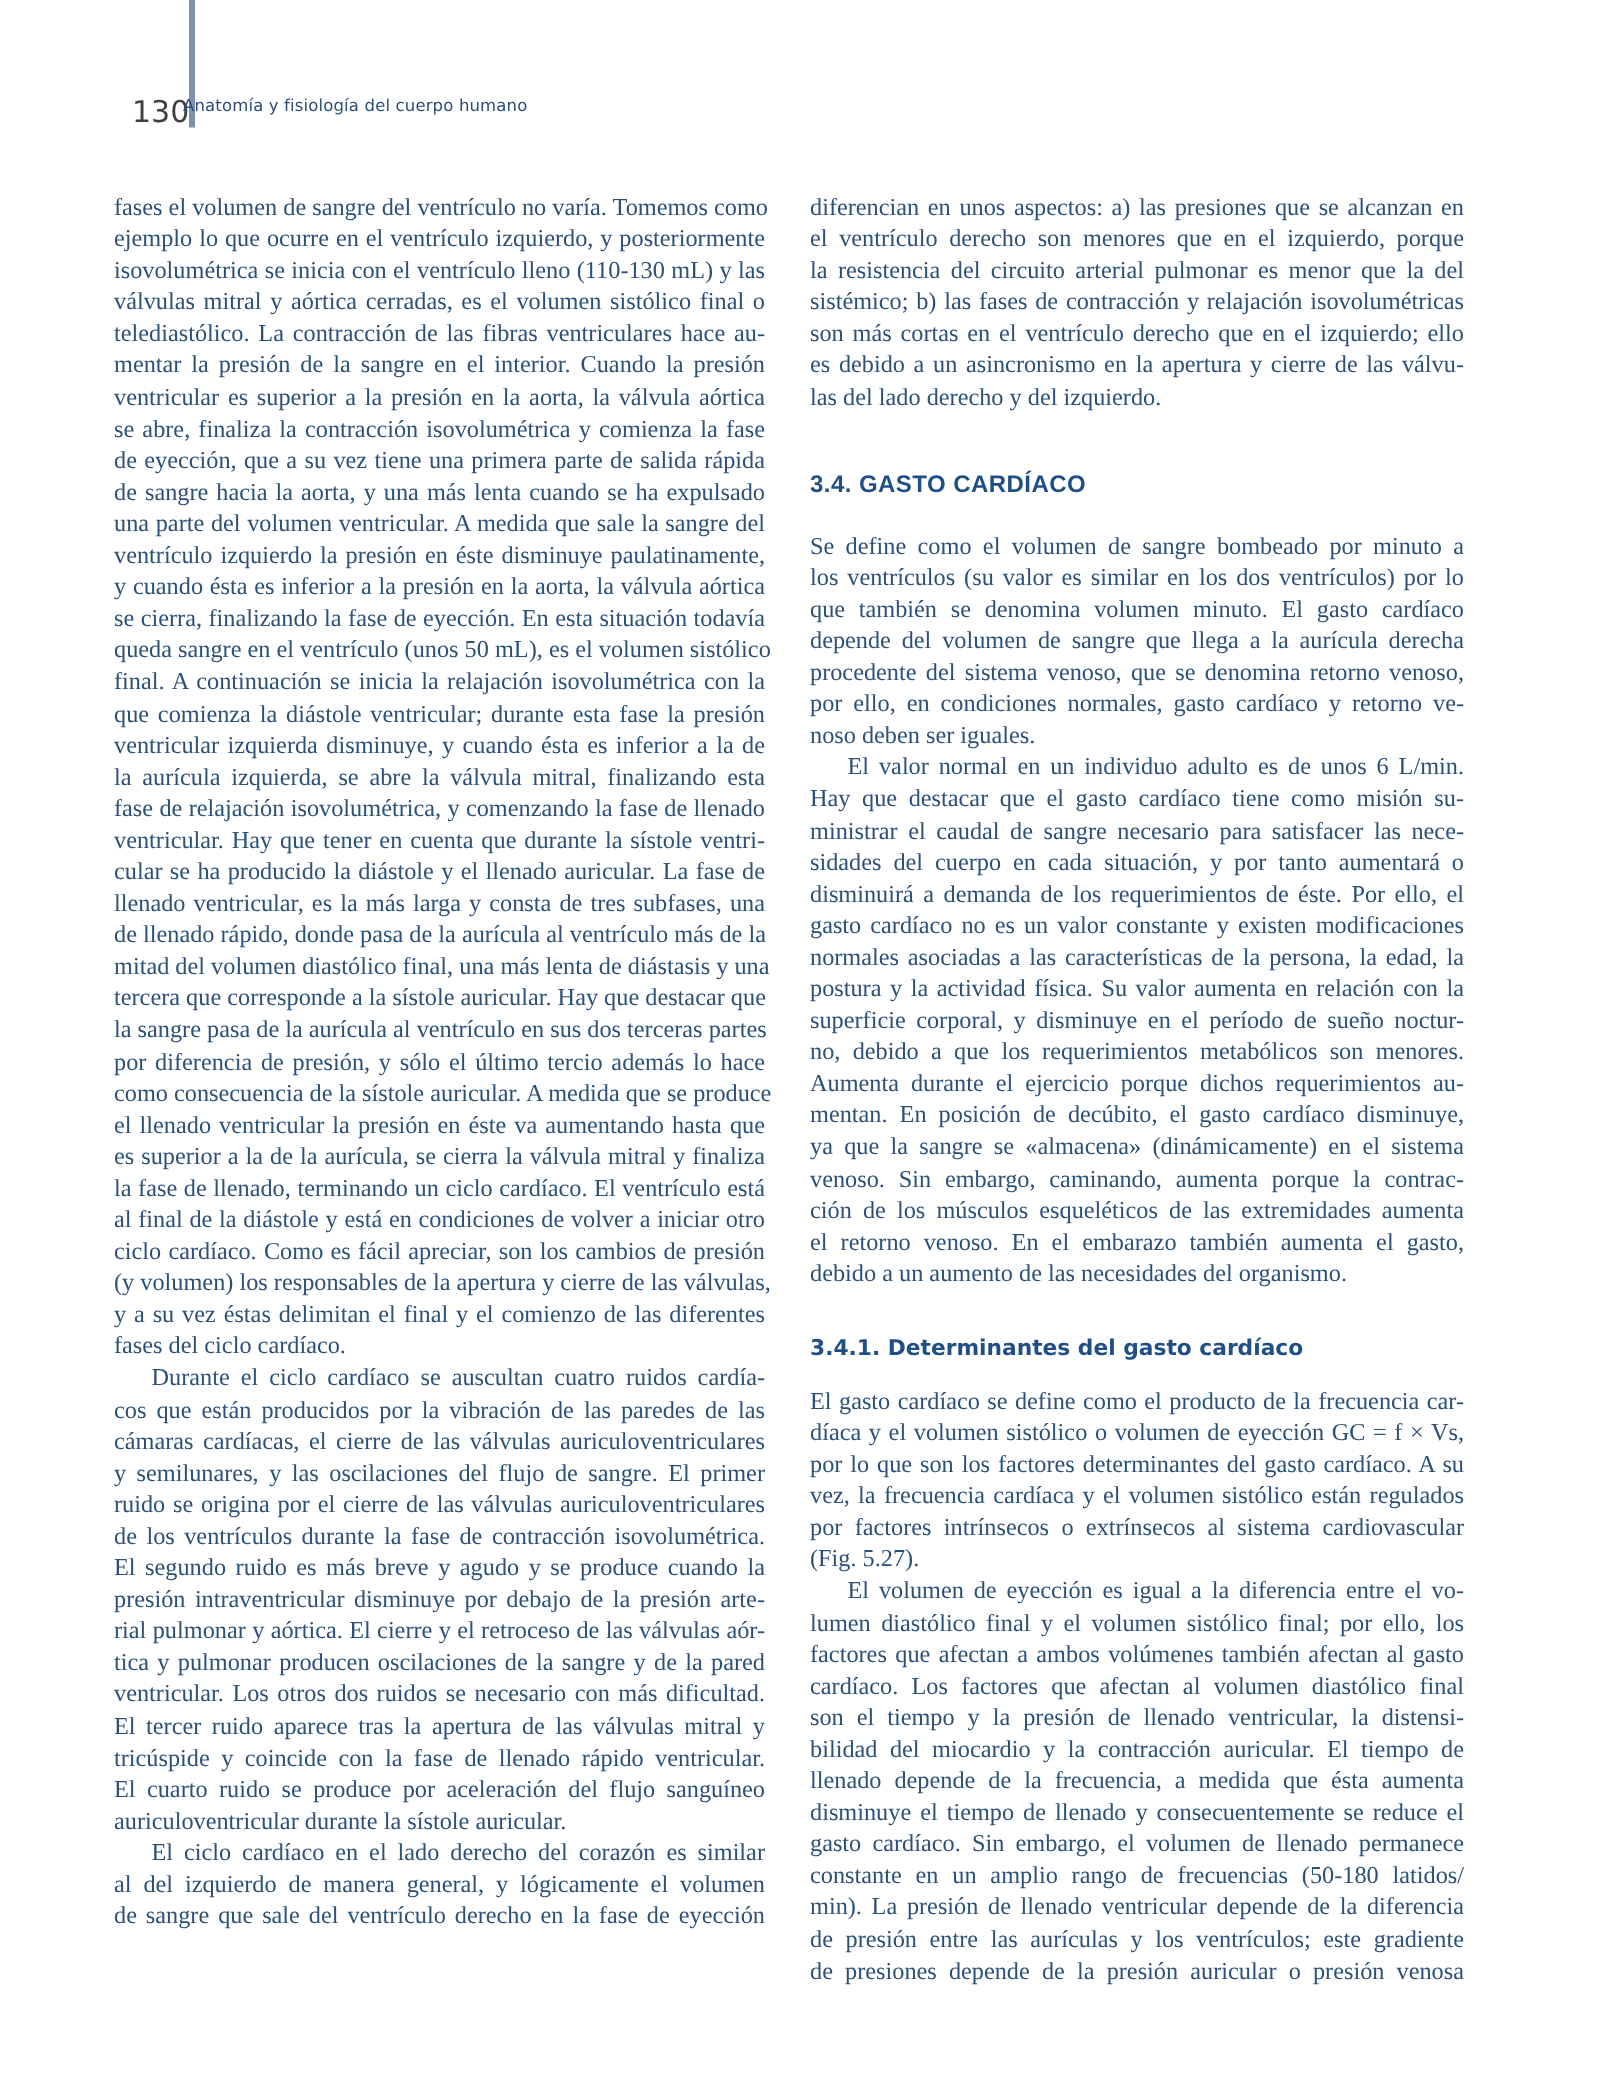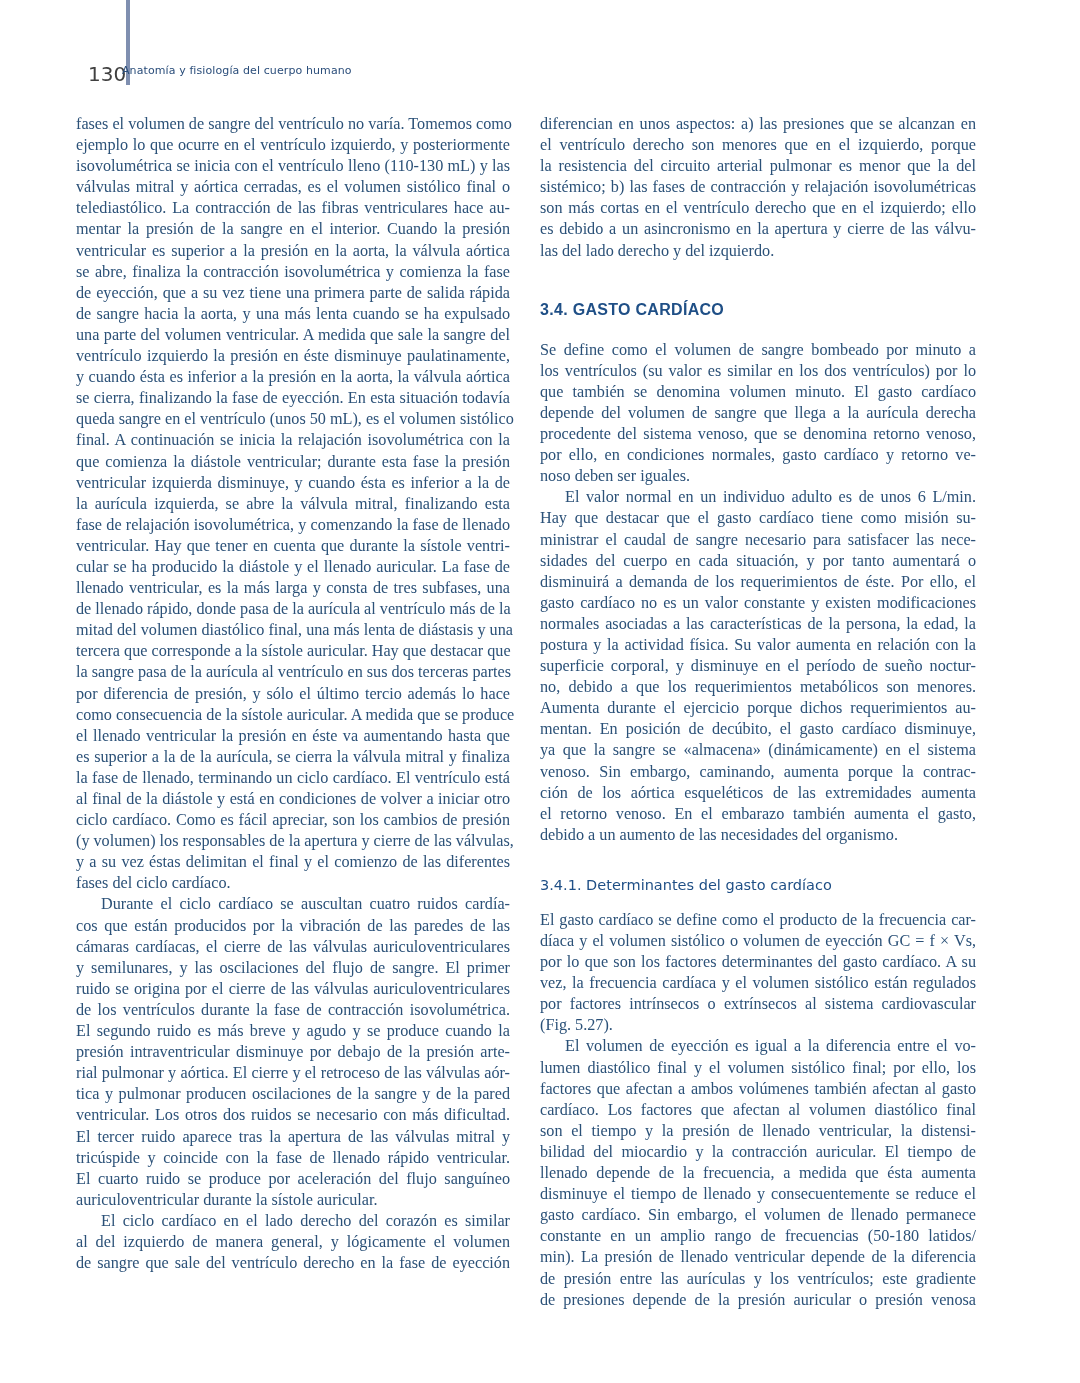--- a/index.html
+++ b/index.html
@@ -16,39 +16,39 @@
   .page-number {
     position: absolute; left: 88px; top: 62px;
     font-family: "DejaVu Sans", "Liberation Sans", sans-serif;
     font-weight: normal; font-size: 20px; color: #404040;
   }
   .running-title {
     position: absolute; left: 122px; top: 64px;
     font-family: "DejaVu Sans", "Liberation Sans", sans-serif;
     font-size: 11px; color: #2a4d7a; letter-spacing: 0.1px;
   }
-  .column { position: absolute; top: 114px; }
+  .column { position: absolute; top: 128px; }
   .col-left { left: 76px; width: 434px; }
   .col-right { left: 540px; width: 436px; }
   .line {
     display: block; height: 21.1px; line-height: 21.1px;
     font-size: 16.2px; white-space: nowrap;
     text-align: justify; text-align-last: justify;
   }
   .line.last { text-align-last: left; }
   .line.indent { padding-left: 25px; }
   .gap { display: block; }
   .h-section {
     font-family: Liberation Sans, sans-serif;
     font-weight: bold; font-size: 16px; color: #1f4f86;
     height: 24px; line-height: 24px; letter-spacing: 0.3px;
   }
   .h-subsection {
     font-family: "DejaVu Sans", "Liberation Sans", sans-serif;
-    font-weight: normal; font-size: 14.5px; color: #1f4f86;
+    font-weight: bold; font-size: 14.5px; color: #1f4f86;
     height: 22px; line-height: 22px;
   }
 </style>
 </head>
 <body>
 
 <div class="header-rule"></div>
 <div class="page-number">130</div>
 <div class="running-title">Anatomía y fisiología del cuerpo humano</div>
 
@@ -145,21 +145,21 @@
       <span class="line ">disminuirá a demanda de los requerimientos de éste. Por ello, el</span>
       <span class="line ">gasto cardíaco no es un valor constante y existen modificaciones</span>
       <span class="line ">normales asociadas a las características de la persona, la edad, la</span>
       <span class="line ">postura y la actividad física. Su valor aumenta en relación con la</span>
       <span class="line ">superficie corporal, y disminuye en el período de sueño noctur-</span>
       <span class="line ">no, debido a que los requerimientos metabólicos son menores.</span>
       <span class="line ">Aumenta durante el ejercicio porque dichos requerimientos au-</span>
       <span class="line ">mentan. En posición de decúbito, el gasto cardíaco disminuye,</span>
       <span class="line ">ya que la sangre se «almacena» (dinámicamente) en el sistema</span>
       <span class="line ">venoso. Sin embargo, caminando, aumenta porque la contrac-</span>
-      <span class="line ">ción de los aórtica esqueléticos de las extremidades aumenta</span>
+      <span class="line ">ción de los músculos esqueléticos de las extremidades aumenta</span>
       <span class="line ">el retorno venoso. En el embarazo también aumenta el gasto,</span>
       <span class="line  last">debido a un aumento de las necesidades del organismo.</span>
     </div>
     <div class="gap" style="height: 28px;"></div>
     <div class="h-subsection">3.4.1.  Determinantes del gasto cardíaco</div>
     <div class="gap" style="height: 14px;"></div>
     <div>
       <span class="line ">El gasto cardíaco se define como el producto de la frecuencia car-</span>
       <span class="line ">díaca y el volumen sistólico o volumen de eyección GC = f × Vs,</span>
       <span class="line ">por lo que son los factores determinantes del gasto cardíaco. A su</span>

